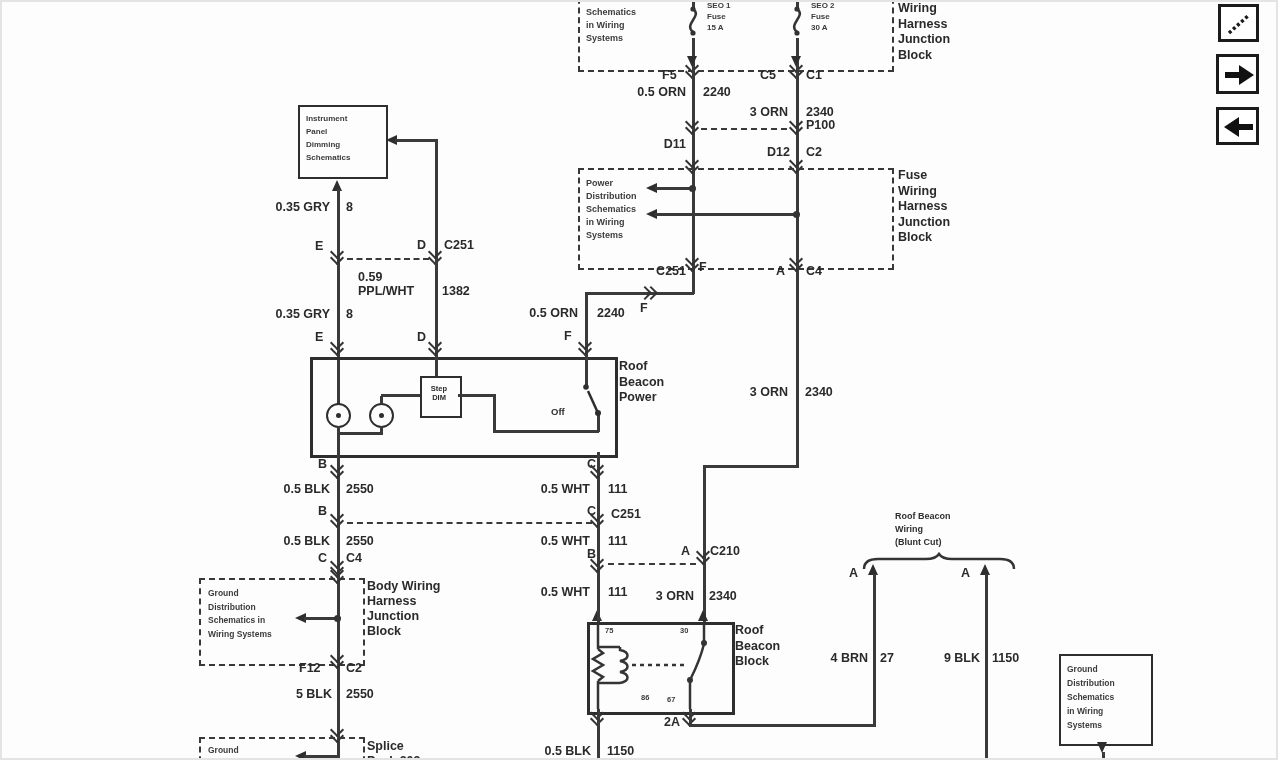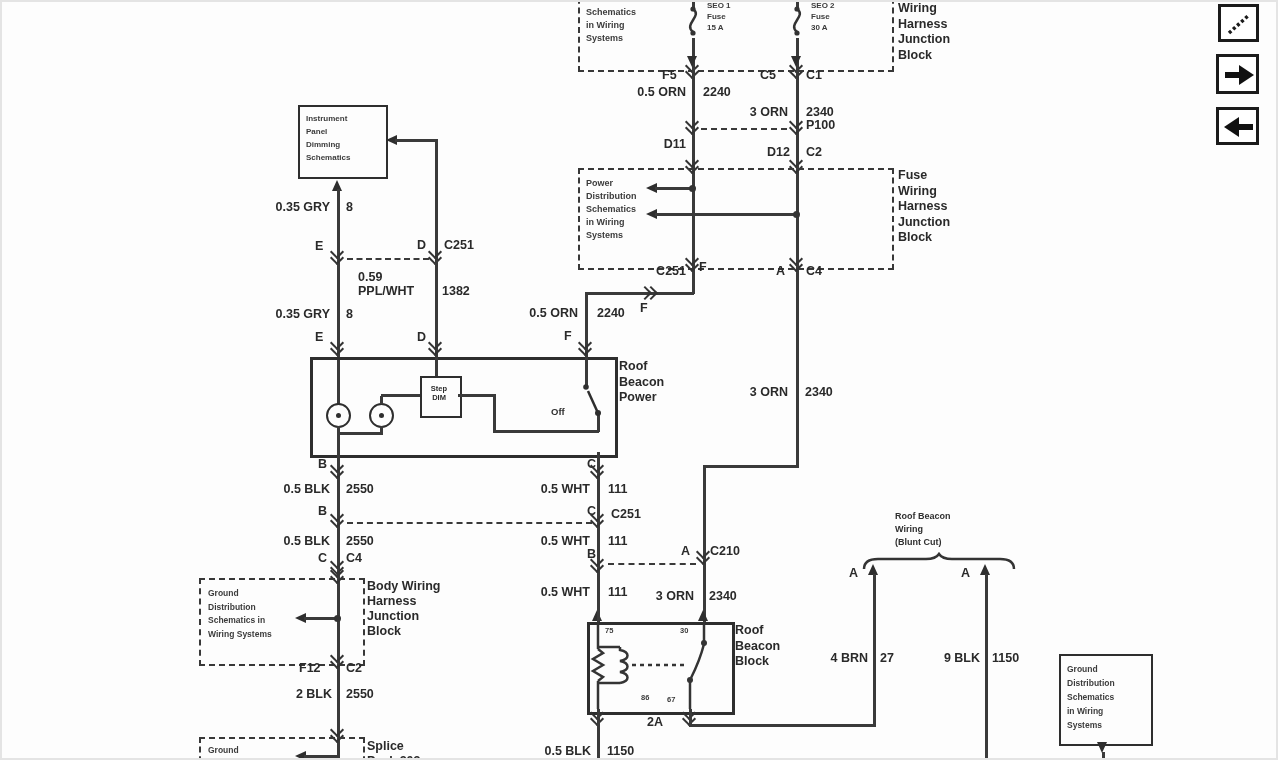--- a/index.html
+++ b/index.html
@@ -265,21 +265,21 @@
   <div class="blkt" style="left:365px;top:577px;line-height:15px">
     <div>Body Wiring</div>
     <div>Harness</div>
     <div>Junction</div>
     <div>Block</div>
   </div>
   <i class="cn" style="left:329px;top:567px"></i>
   <i class="cn" style="left:329px;top:652px"></i>
   <div class="t" style="left:297px;top:660px">F12</div>
   <div class="t" style="left:344px;top:660px">C2</div>
-  <div class="t tr w50" style="left:280px;top:686px">2 BLK</div>
+  <div class="t tr w50" style="left:280px;top:686px">5 BLK</div>
   <div class="t" style="left:344px;top:686px">2550</div>
   <i class="cn" style="left:329px;top:726px"></i>
 
   <div class="bd" style="left:197px;top:735px;width:162px;height:50px"></div>
   <div class="fz" style="left:206px;top:742px;line-height:13.5px;font-size:8.5px">
     <div>Ground</div>
     <div>Distribution</div>
   </div>
   <div class="ahl" style="left:293px;top:749px"></div>
   <div class="wh" style="left:302px;top:753px;width:34px"></div>
@@ -312,21 +312,21 @@
       <path d="M103,58 V87"></path>
     </g>
     <circle cx="117" cy="21" r="3" fill="#343434"></circle>
     <circle cx="103" cy="58" r="3" fill="#343434"></circle>
   </svg>
   <i class="cn" style="left:589px;top:709px"></i>
   <div class="t" style="left:565px;top:756px">1A</div>
   <div class="wv" style="left:595px;top:707px;height:53px"></div>
   <div class="t tr w75" style="left:514px;top:743px">0.5 BLK</div>
   <div class="t" style="left:605px;top:743px">1150</div>
-  <div class="t" style="left:645px;top:714px">2A</div>
+  <div class="t" style="left:662px;top:714px">2A</div>
   <i class="cn" style="left:681px;top:709px"></i>
   <div class="wv" style="left:687px;top:707px;height:17px"></div>
   <div class="wh" style="left:687px;top:722px;width:187px"></div>
 
   <div class="bw" style="left:893px;top:508px">
     <div>Roof Beacon</div>
     <div>Wiring</div>
     <div>(Blunt Cut)</div>
   </div>
   <svg style="left:860px;top:552px" width="154" height="16">

